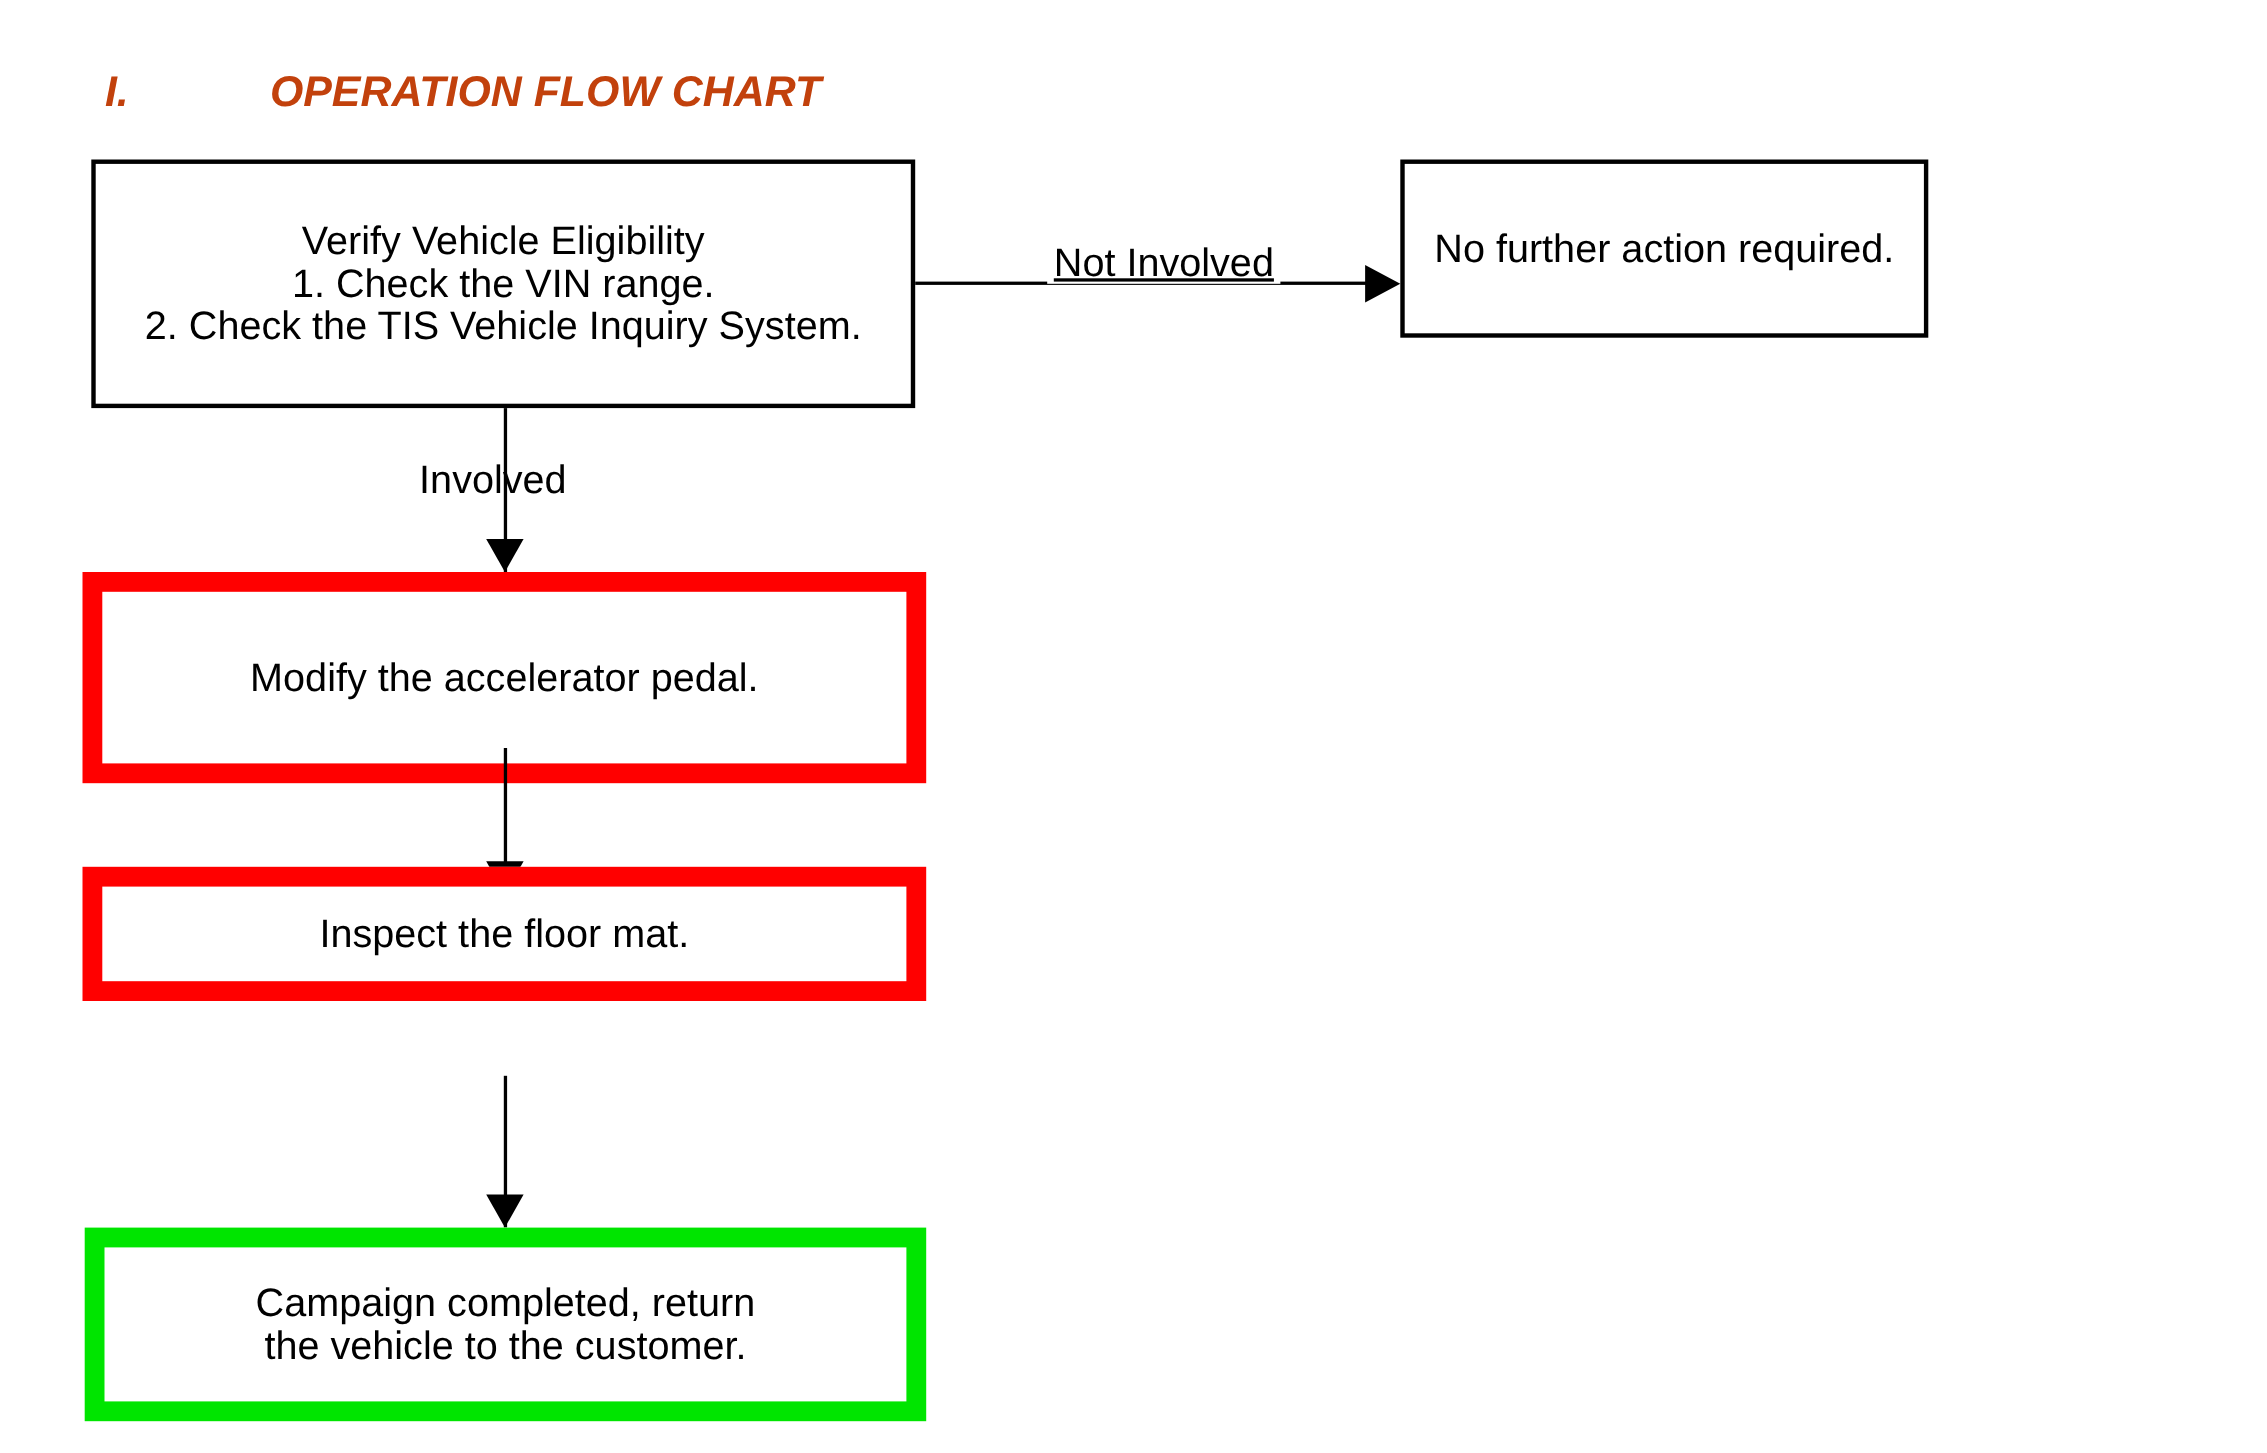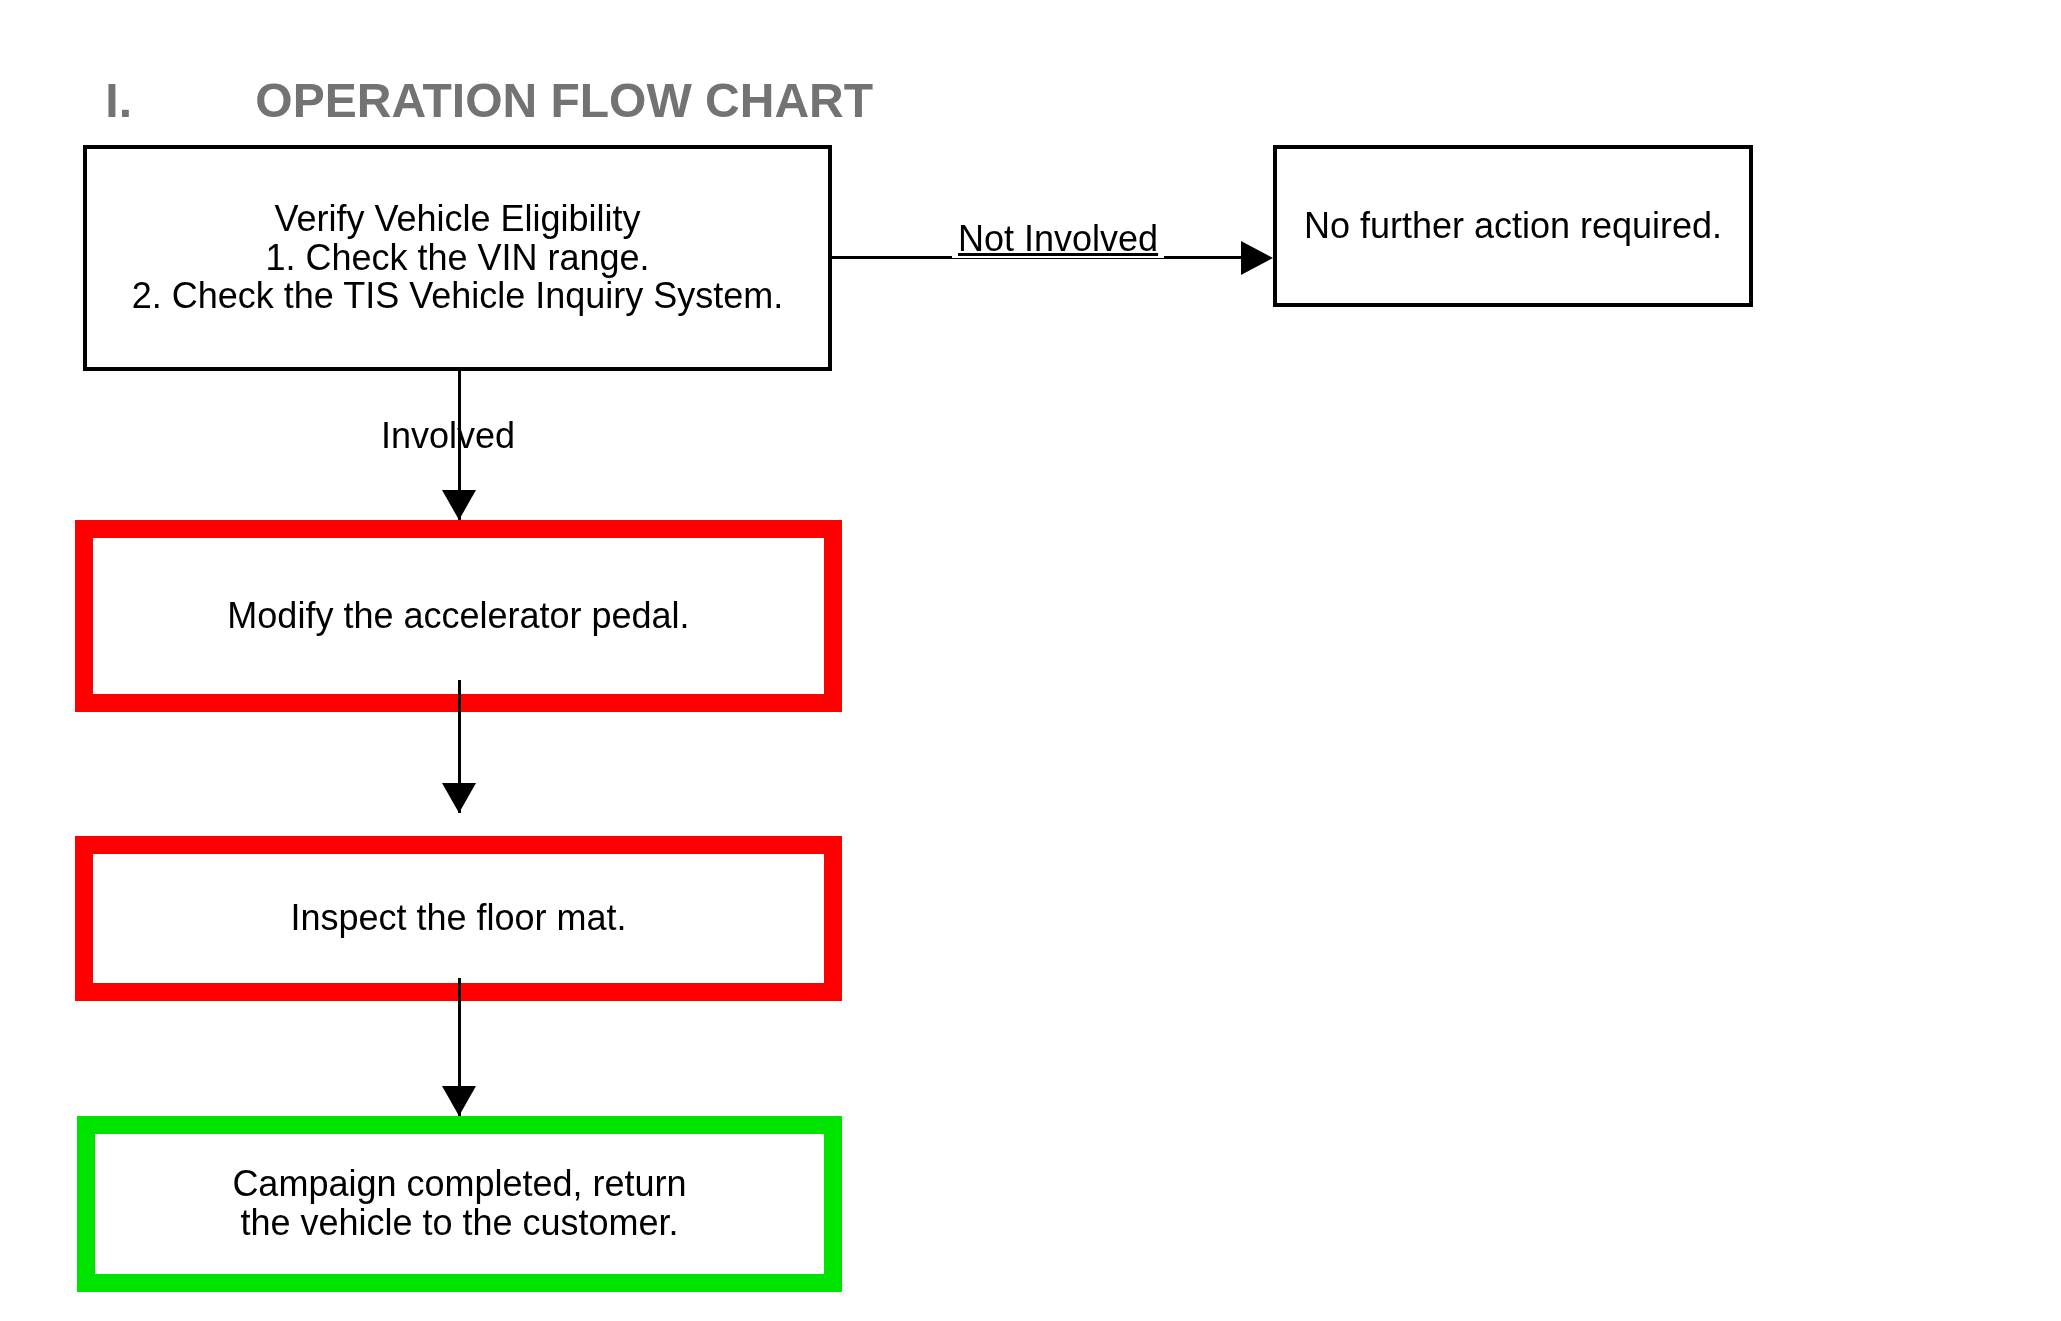--- a/index.html
+++ b/index.html
@@ -14,25 +14,26 @@
     position: relative;
     width: 2061px;
     height: 1321px;
     background: #ffffff;
     overflow: hidden;
   }
   .title-row {
     position: absolute;
     left: 52px;
     top: 18px;
-    font-size: 48px;
+    font-size: 39px;
     font-weight: bold;
-    color: #737373;
+    color: #c2410c;
     white-space: pre;
     letter-spacing: 0px;
+    font-style: italic;
   }
   .title-num {
     display: inline-block;
     width: 150px;
   }
   .node {
     position: absolute;
     box-sizing: border-box;
     background: #ffffff;
     display: flex;
@@ -120,21 +121,21 @@
   <div class="arrow-down" style="left:442px; top:490px;"></div>
   <div class="edge-label" style="left:375px; top:417px; background:transparent;">Involved</div>
 
   <div class="node node-red" style="left:75px; top:520px; width:767px; height:192px;">
     <span class="node-text">Modify the accelerator pedal.</span>
   </div>
 
   <div class="conn-line-v" style="left:458px; top:680px; height:133px;"></div>
   <div class="arrow-down" style="left:442px; top:783px;"></div>
 
-  <div class="node node-red" style="left:75px; top:836px; width:767px; height:165px;">
+  <div class="node node-red" style="left:75px; top:788px; width:767px; height:122px;">
     <span class="node-text">Inspect the floor mat.</span>
   </div>
 
   <div class="conn-line-v" style="left:458px; top:978px; height:138px;"></div>
   <div class="arrow-down" style="left:442px; top:1086px;"></div>
 
   <div class="node node-green" style="left:77px; top:1116px; width:765px; height:176px;">
     <span class="node-text">Campaign completed, return
 the vehicle to the customer.</span>
   </div>

